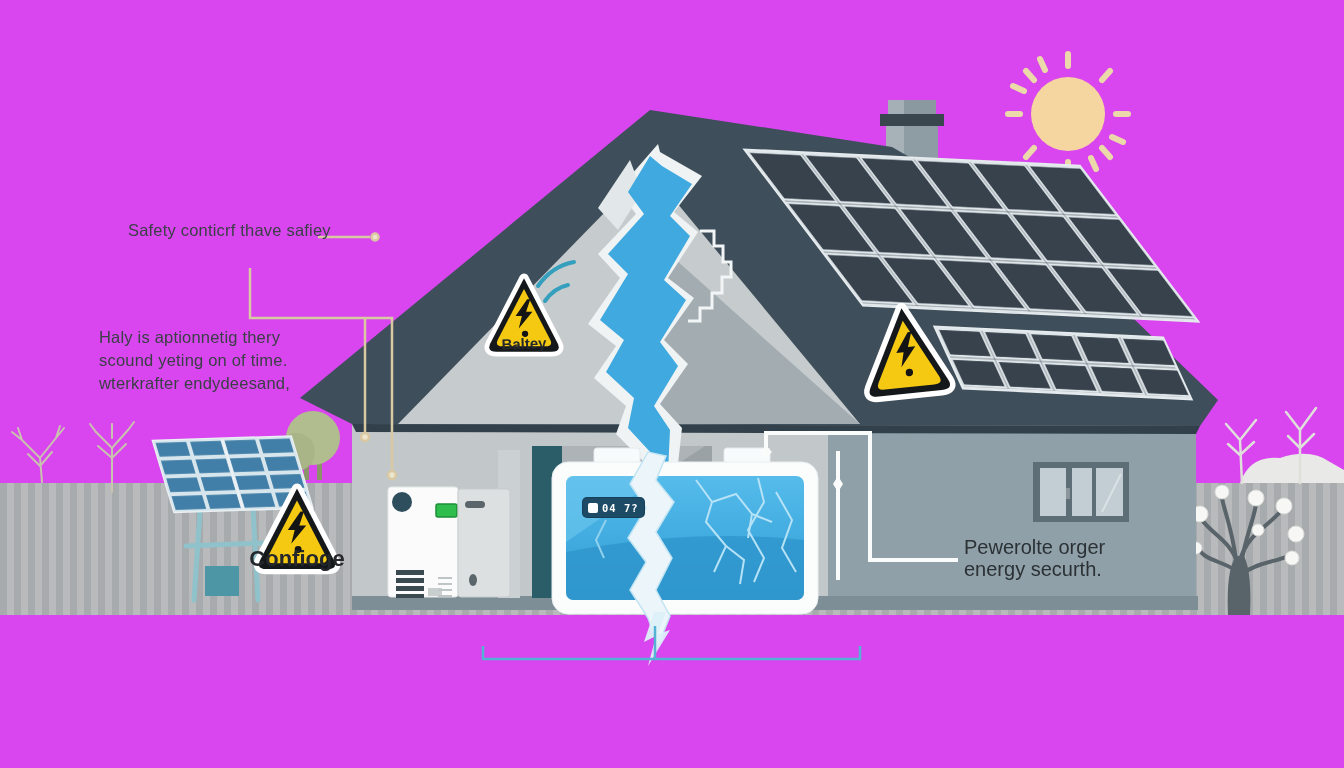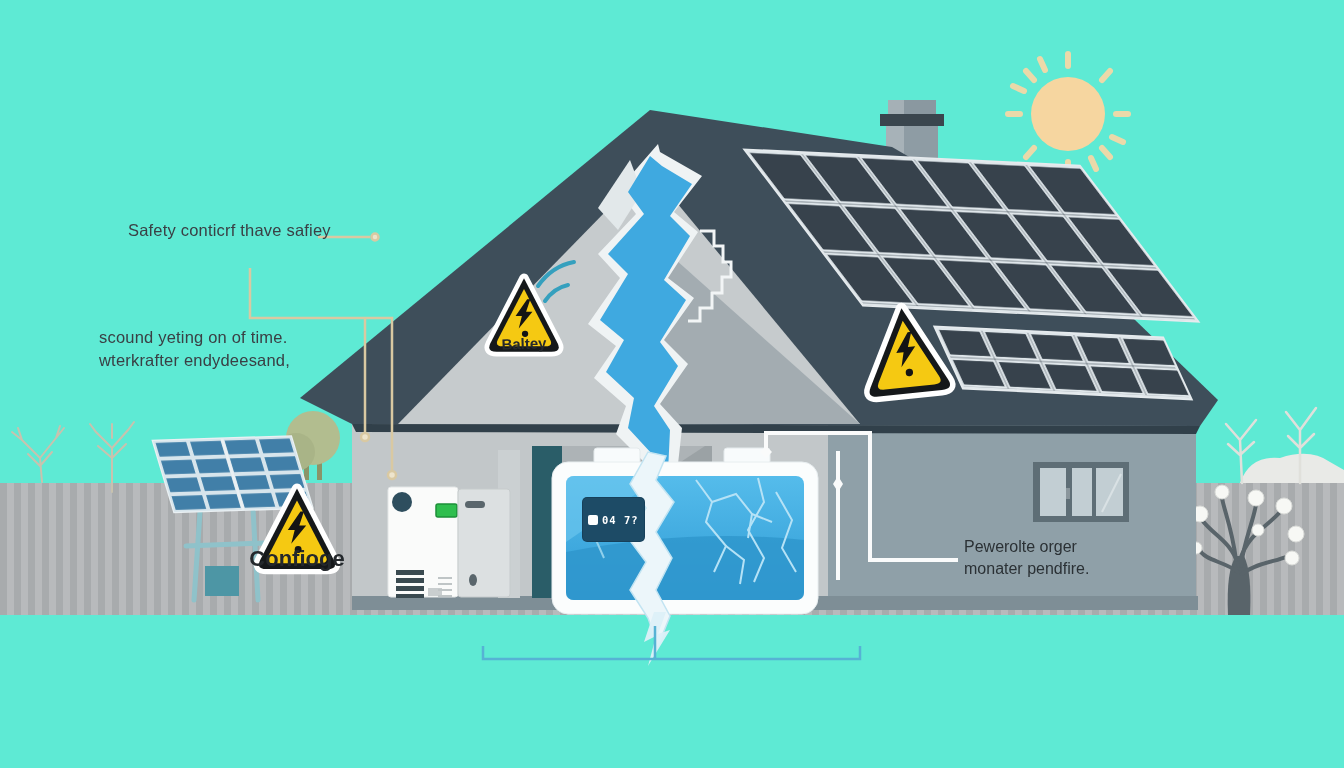--- a/index.html
+++ b/index.html
@@ -1,28 +1,28 @@
 <!DOCTYPE html>
 <html><head>
 <meta charset="utf-8">
 <style>
   html,body{margin:0;padding:0;background:#e8e8e6;}
-  .stage{position:relative;width:1344px;height:768px;background:#5eead4;overflow:hidden;
+  .stage{position:relative;width:1344px;height:768px;background:#d946ef;overflow:hidden;
          font-family:"Liberation Sans", sans-serif;}
   .stage svg{position:absolute;left:0;top:0;}
   .note{position:absolute;color:#3A4045;}
   .note .ln{display:block;}
   .note-tl{left:128px;top:220px;font-size:16.5px;line-height:21px;letter-spacing:.2px;}
   .note-ml{left:99px;top:326px;font-size:16.5px;line-height:23px;letter-spacing:.2px;}
-  .note-r{left:964px;top:536px;font-size:16px;line-height:22px;color:#2B3135;}
+  .note-r{left:964px;top:536px;font-size:20px;line-height:22px;color:#2B3135;}
   .sign-label{position:absolute;text-align:center;color:#24282C;font-weight:600;}
   .lbl-battery{left:474px;top:335px;width:100px;font-size:15px;transform:rotate(-2deg);}
   .lbl-fence{left:237px;top:546px;width:120px;font-size:22px;}
   .badge{position:absolute;left:583px;top:498px;height:19px;display:flex;align-items:center;
-         gap:4px;background:#1D4B66;border-radius:4px;padding:12px 5px;box-shadow:0 0 0 1px #16405a;}
+         gap:4px;background:#1D4B66;border-radius:4px;padding:0 5px;box-shadow:0 0 0 1px #16405a;}
   .badge .sq{width:10px;height:10px;background:#FDFEFE;border-radius:2px;}
   .badge .val{color:#FFFFFF;font-size:10.5px;font-weight:bold;letter-spacing:1px;
               font-family:"DejaVu Sans Mono", monospace;}
 </style>
 </head>
 <body>
 
 <div class="stage">
 
 <svg width="1344" height="768" viewBox="0 0 1344 768">
@@ -255,27 +255,28 @@
   <use href="#warn-sign" transform="translate(524,316) scale(1.05)"></use>
   <use href="#warn-sign" transform="translate(906,352) rotate(-6) scale(1.22)"></use>
   <use href="#warn-sign" transform="translate(297,530) scale(1.15)"></use>
 </svg>
 
 <div class="note note-tl">
   <span class="ln">Safety conticrf thave safiey</span>
 </div>
 
 <div class="note note-ml">
+  <span class="ln">Haly is aptionnetig thery</span>
   <span class="ln">scound yeting on of time.</span>
   <span class="ln">wterkrafter endydeesand,</span>
 </div>
 
 <div class="note note-r">
   <span class="ln">Pewerolte orger</span>
-  <span class="ln">monater pendfire.</span>
+  <span class="ln">energy securth.</span>
 </div>
 
 <div class="sign-label lbl-battery">Baltey</div>
 <div class="sign-label lbl-fence">Confioge</div>
 
 <div class="badge">
   <span class="sq"></span>
   <span class="val">04 7?</span>
 </div>
 

